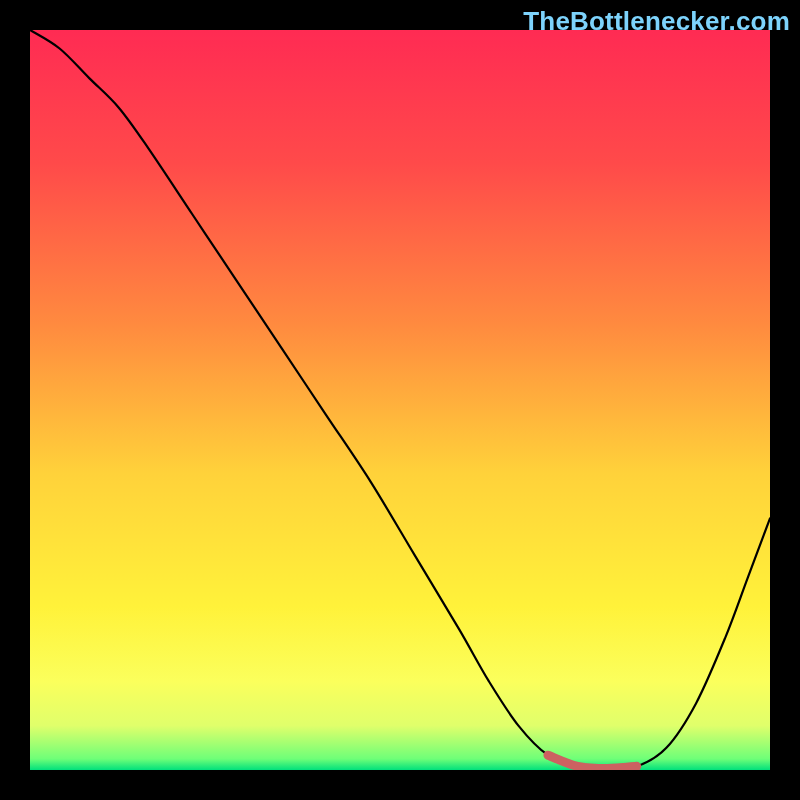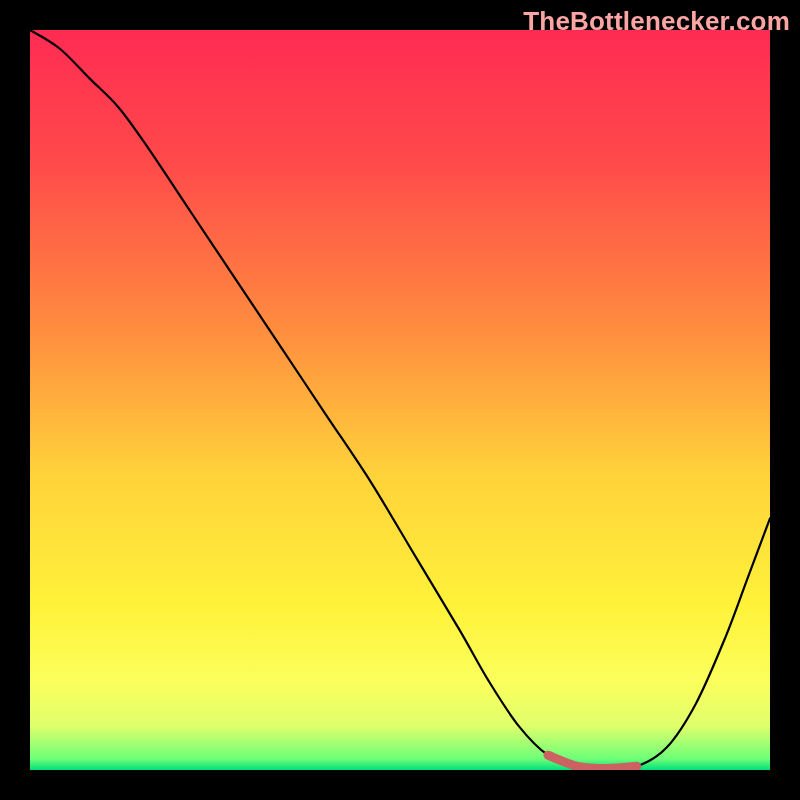--- a/index.html
+++ b/index.html
@@ -12,21 +12,21 @@
   }
   .container {
     position: relative;
     width: 800px;
     height: 800px;
   }
   .watermark {
     position: absolute;
     top: 6px;
     right: 10px;
-    color: #fca5a5;
+    color: #7dd3fc;
     font-family: Arial, Helvetica, sans-serif;
     font-size: 26px;
     font-weight: bold;
     letter-spacing: 0.2px;
     z-index: 20;
     user-select: none;
   }
   .plot-frame {
     position: absolute;
     left: 30px;

